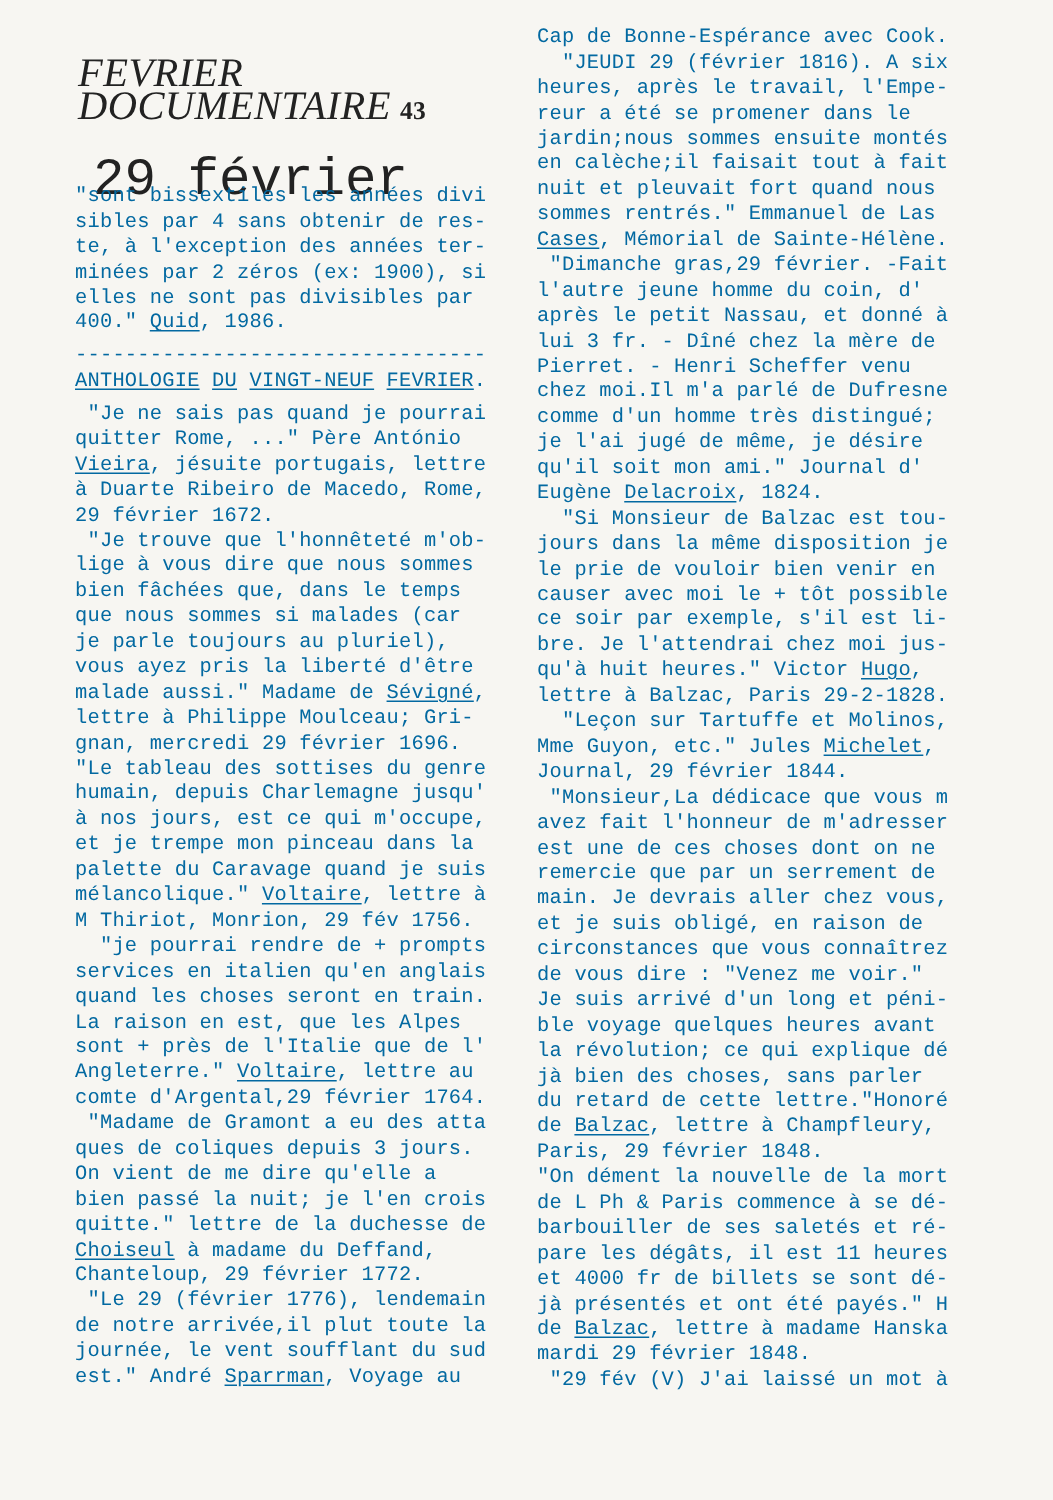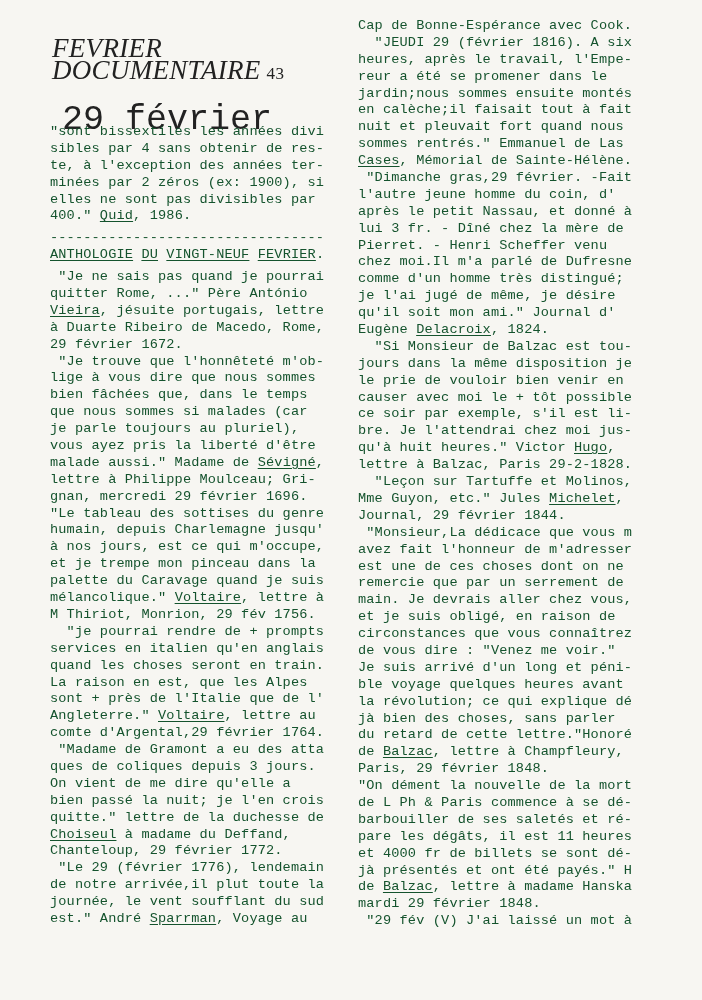--- a/index.html
+++ b/index.html
@@ -12,41 +12,41 @@
     .page {
       position: absolute; left: 0; top: 0; width: 702px; height: 1000px;
     }
     .col {
       position: absolute;
       font-family: "Liberation Mono", "DejaVu Sans Mono", monospace;
       font-size: 13.6px;
       line-height: 16.9px;
       letter-spacing: 0.15px;
       white-space: pre;
-      color: #14532d;
+      color: #0369a1;
     }
     .col-left { left: 50px; top: 124px; width: 300px; }
     .col-right { left: 358px; top: 18px; width: 320px; }
     .header {
       position: absolute; left: 52px; top: 38px; width: 300px;
     }
     .h-line {
       font-family: "Liberation Serif", "DejaVu Serif", serif;
       font-style: italic;
       font-size: 27px;
       line-height: 20px;
       color: #222;
       letter-spacing: 0.3px;
       display: block;
       white-space: nowrap;
     }
     .h-num {
       font-family: "Liberation Serif", "DejaVu Serif", serif;
       font-style: normal;
-      font-weight: normal;
+      font-weight: bold;
       font-size: 17px;
       margin-left: 6px;
     }
     .h-date {
       font-family: "Liberation Mono", "DejaVu Sans Mono", monospace;
       font-size: 35px;
       line-height: 34px;
       display: block;
       margin-top: 19px;
       margin-left: 10px;

